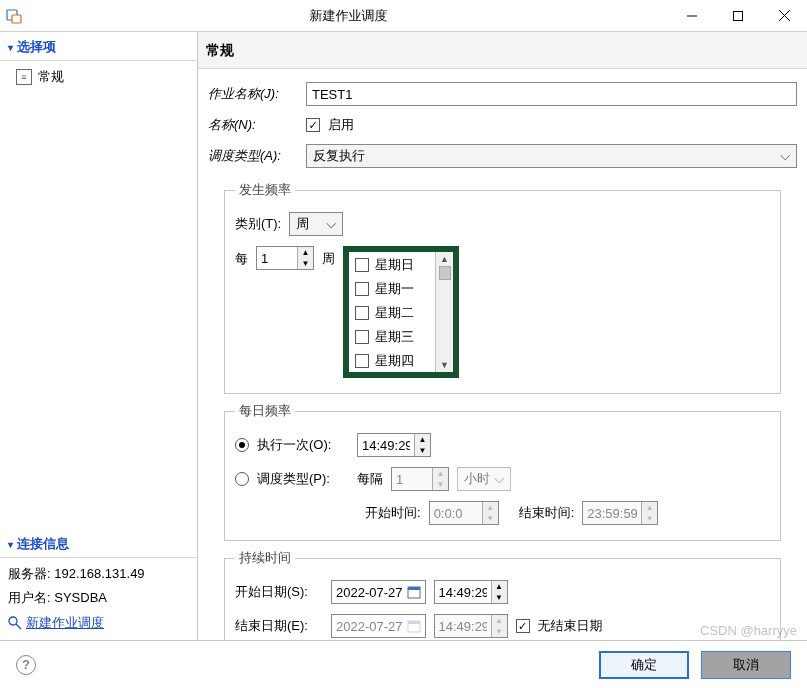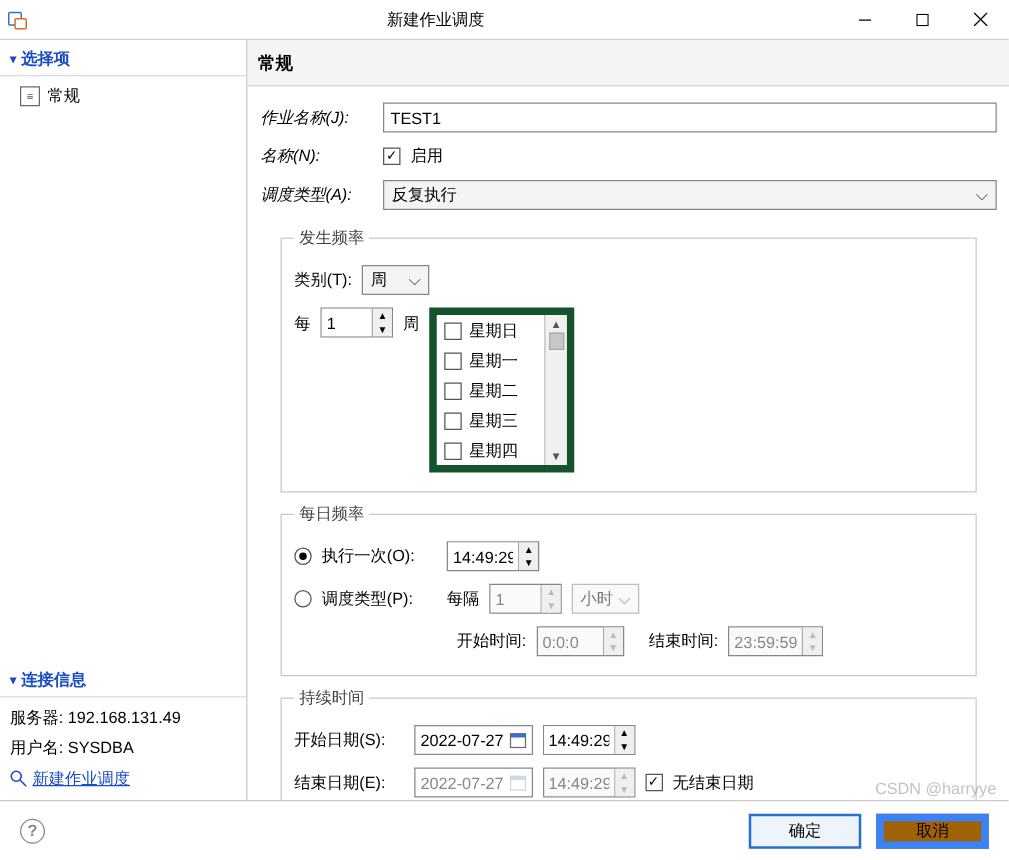--- a/index.html
+++ b/index.html
@@ -64,21 +64,21 @@
   .wb-scroll div{ font-size:9px; color:#555; }
   .wb-scroll .thumb { background:#c8c8c8; width:12px; flex:1; margin:2px 0 80px 0; border:1px solid #a8a8a8; }
 
   .date-input { border:1px solid #888; height:24px; display:flex; align-items:center; padding:0 4px; gap:4px;justify-content:space-between; }
   .date-input .cal-icon { width:14px; height:14px; }
   .date-input.disabled span:first-child{ color:#888; }
 
   
   .footer { position:absolute; bottom:0; left:0; right:0; height:48px; border-top:1px solid #c9c9c9; display:flex; align-items:center; padding: 0 16px; gap:12px; background:#fff; }
   .footer .help { width:20px; height:20px; border:1.5px solid #888; border-radius:50%; display:flex; align-items:center; justify-content:center; color:#888; font-weight:bold; }
-  .btn { width:90px; height:28px; border:6px solid #3b82f6; background:#a16207; display:flex; align-items:center; justify-content:center; }
+  .btn { width:90px; height:28px; border:1px solid #3b82f6; background:#a3a3a3; display:flex; align-items:center; justify-content:center; }
   .btn.primary { border:2px solid #2a6fc9; background:#eef4fc; }
 
   .watermark { position:absolute; right:10px; bottom:50px; color:rgba(120,120,120,0.45); font-size:13px; pointer-events:none; }
 </style>
 </head>
 <body>
 
 <div class="titlebar">
   <span class="icon-box">
     <svg width="16" height="16" viewBox="0 0 16 16">

